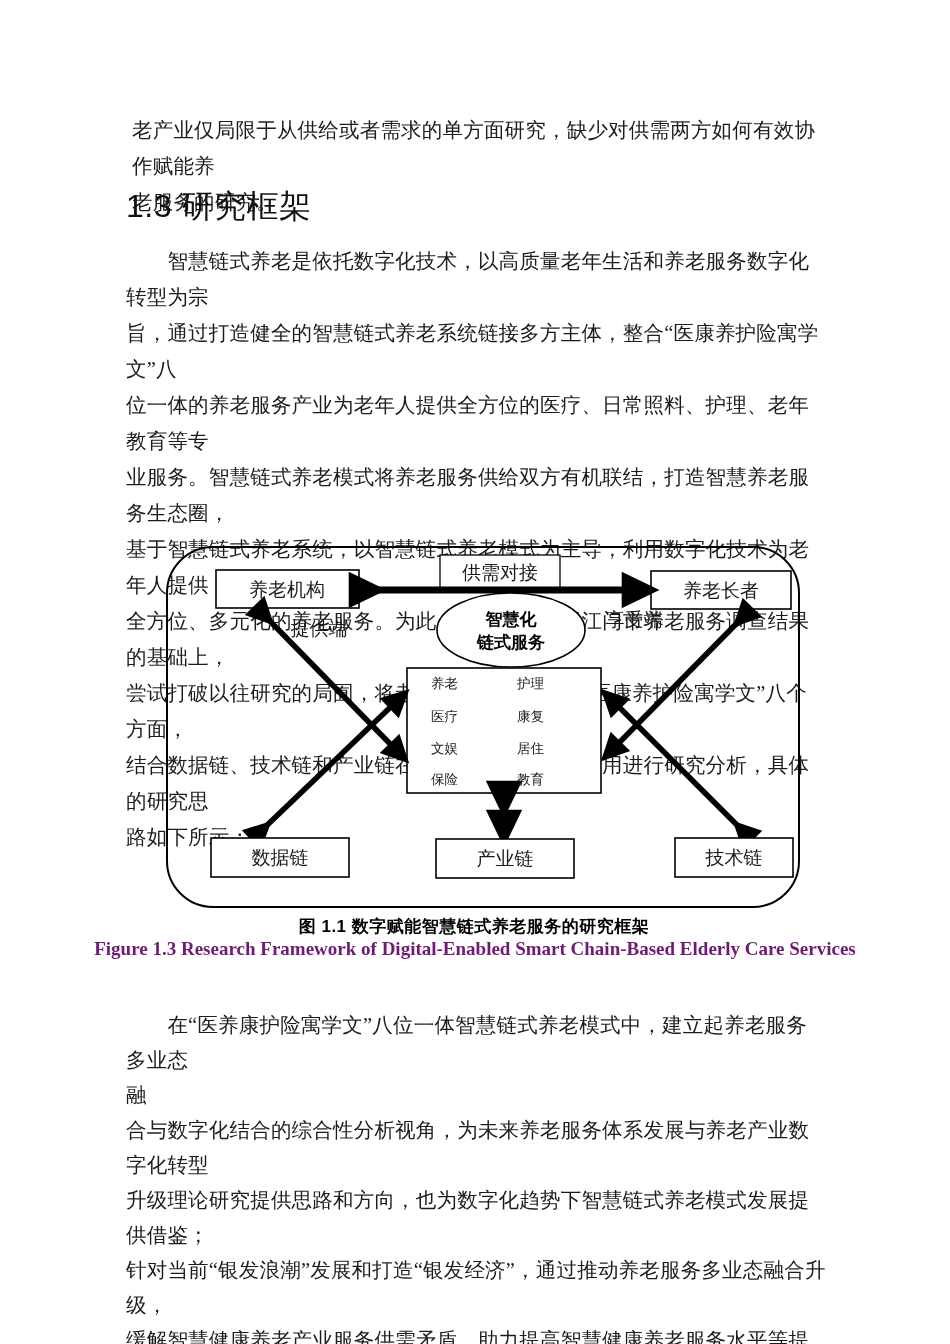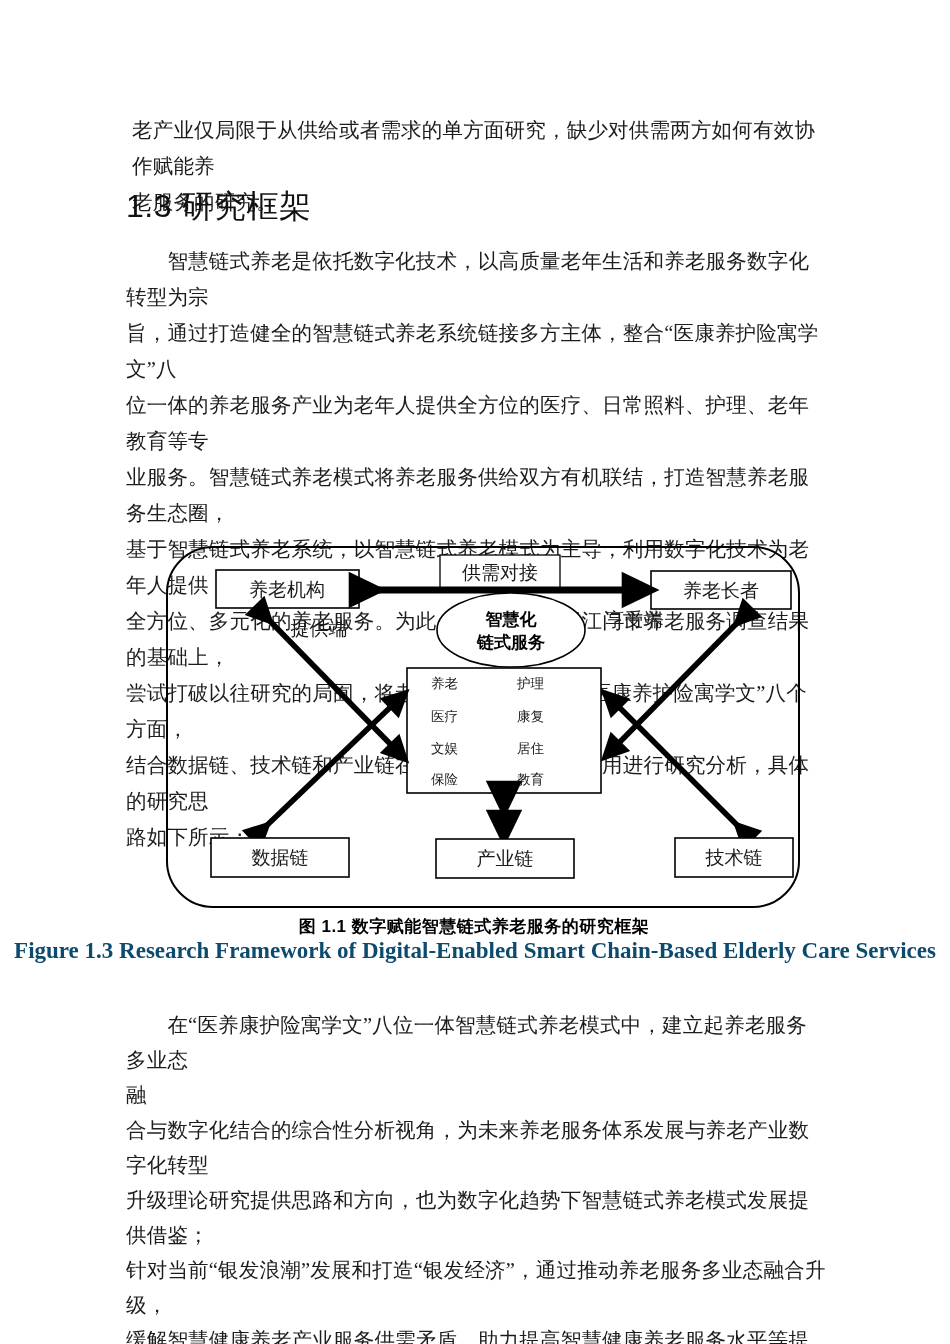--- a/index.html
+++ b/index.html
@@ -73,22 +73,22 @@
     color: #000;
   }
   .fig-caption-en {
     position: absolute;
     left: 0;
     top: 938px;
     width: 950px;
     text-align: center;
     font-family: "Liberation Serif", "DejaVu Serif", serif;
     font-weight: bold;
-    font-size: 23px;
-    color: #0c4a6e;
+    font-size: 19px;
+    color: #701a75;
   }
 
   .svg-label {
     font-family: "Liberation Serif", "DejaVu Serif", serif;
     font-size: 19px;
     fill: #1a1a1a;
   }
   .svg-label-small {
     font-family: "Liberation Serif", "DejaVu Serif", serif;
     font-size: 13.5px;

